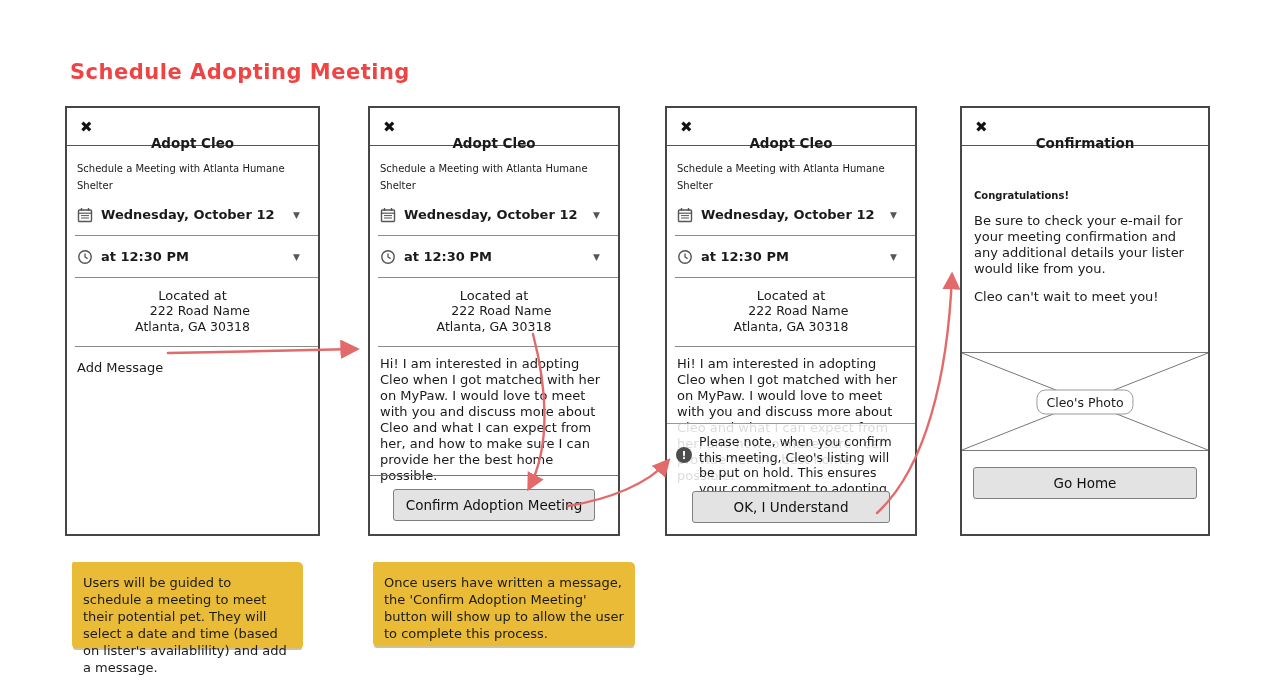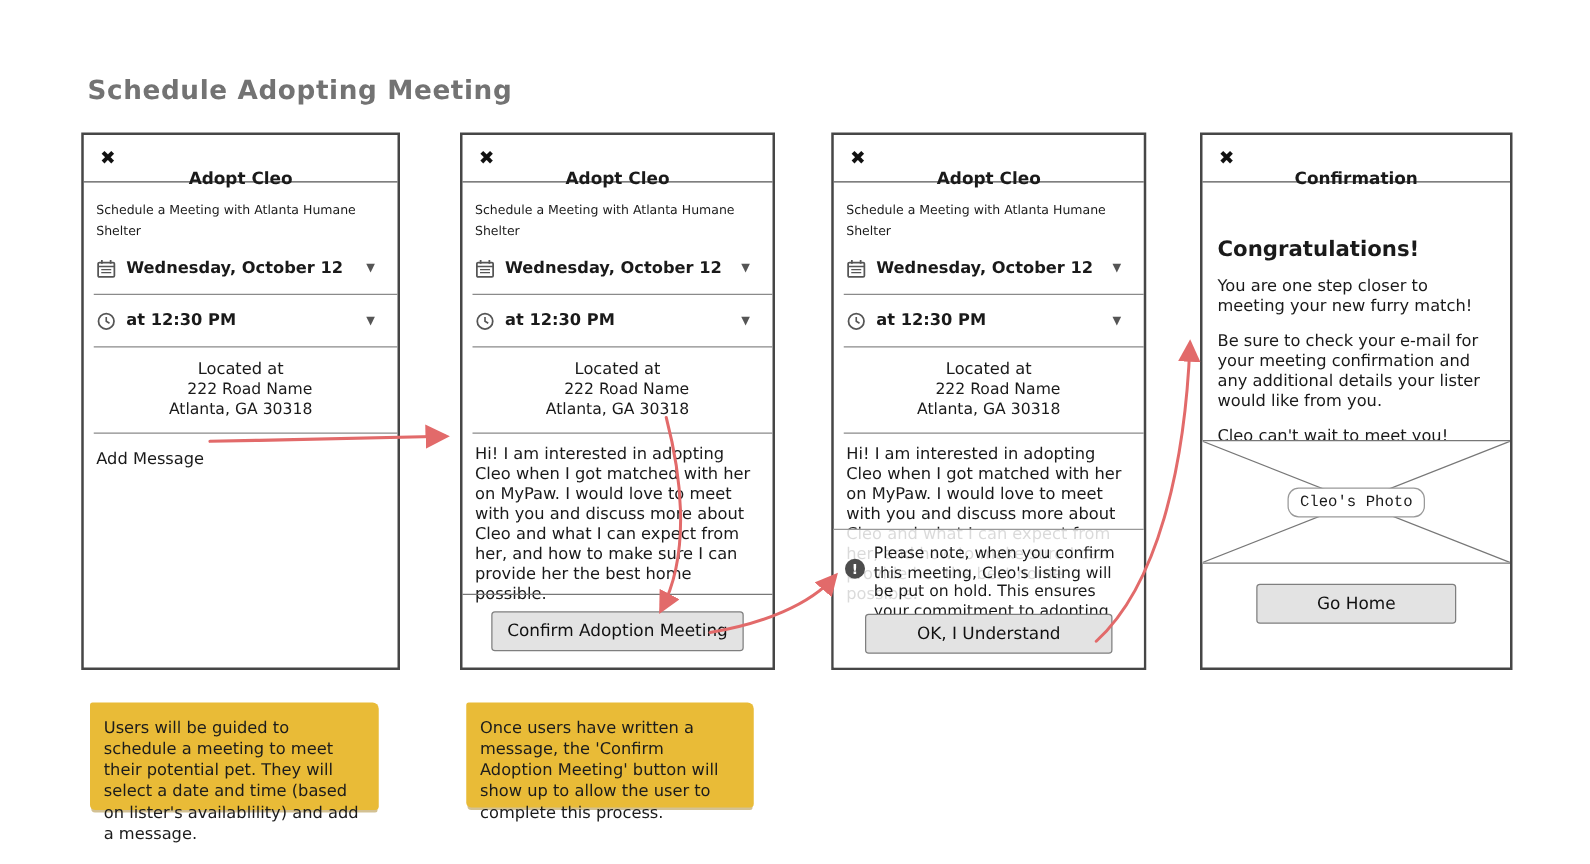--- a/index.html
+++ b/index.html
@@ -2,21 +2,21 @@
 <html><head>
 <meta charset="utf-8">
 <style>
   html,body { margin:0; padding:0; background:#ffffff; }
   .canvas {
     position:relative; width:1272px; height:691px; background:#ffffff;
     font-family:"DejaVu Sans", sans-serif; color:#1a1a1a; overflow:hidden;
   }
   .page-title {
     position:absolute; left:70px; top:60px; font-size:21px; font-weight:bold;
-    letter-spacing:0.5px; color:#737373;
+    letter-spacing:0.5px; color:#ef4444;
   }
   
   .phone {
     position:absolute; top:106px; height:430px; background:#fff;
     border:2px solid #464646; box-sizing:border-box;
   }
   .phone1 { left:65px;  width:255px; }
   .phone2 { left:368px; width:252px; }
   .phone3 { left:665px; width:252px; }
   .phone4 { left:960px; width:250px; }
@@ -50,56 +50,56 @@
     position:absolute; left:0; right:0; bottom:0; height:58px;
     border-top:1px solid #777; display:flex; align-items:center; justify-content:center;
   }
   .btn {
     background:#e3e3e3; border:1px solid #7f7f7f; border-radius:3px;
     font-size:13.5px; text-align:center; padding:7px 0; box-sizing:border-box;
     font-family:"DejaVu Sans", sans-serif; color:#111; cursor:pointer;
   }
   .btn-confirm { width:202px; }
   .btn-ok      { width:198px; }
-  .btn-home    { width:160px; }
+  .btn-home    { width:224px; }
   
   .hold-overlay {
     position:absolute; left:0; right:0; top:315px; bottom:0;
     background:rgba(255,255,255,0.84); border-top:1px solid #999;
   }
   .hold-note { display:flex; gap:7px; padding:10px 8px 0 9px; }
   .warn-icon {
     width:16px; height:16px; border-radius:50%; background:#4d4d4d; color:#fff;
     font-size:11px; font-weight:bold; display:flex; align-items:center;
     justify-content:center; flex:0 0 auto; margin-top:13px; line-height:1;
   }
   .hold-text { font-size:12.5px; line-height:15.5px; }
   .ok-wrap { position:absolute; left:50%; transform:translateX(-50%); bottom:11px; }
   
-  .congrats { margin:44px 12px 12px 12px; font-size:17px; font-weight:600; }
+  .congrats { margin:44px 12px 12px 12px; font-size:10px; font-weight:600; }
   .cpara { margin:12px 12px 0 12px; font-size:13px; line-height:16px; }
   .photo-box {
     position:absolute; left:0; right:0; top:244px; height:97px;
     border-top:1px solid #777; border-bottom:1px solid #777; background:#fff;
   }
   .photo-box svg { position:absolute; inset:0; width:100%; height:100%; }
   .photo-pill {
     position:absolute; left:50%; top:50%; transform:translate(-50%,-50%);
     background:#fff; border:1px solid #999; border-radius:9px;
-    font-size:12.5px; padding:4px 9px; white-space:nowrap;font-family:Liberation Mono, monospace;
+    font-size:12.5px; padding:4px 9px; white-space:nowrap;
   }
   .home-wrap { position:absolute; left:50%; transform:translateX(-50%); top:359px; }
   
   .sticky {
     position:absolute; background:#e9bb37; box-sizing:border-box;
     padding:12px 10px 10px 11px; font-size:13px; line-height:17px; color:#1c1c1c;
     border-radius:2px 5px 3px 4px; box-shadow:0 3px 0 -1px rgba(158,118,16,0.45);
   }
   .sticky1 { left:72px;  top:562px; width:231px; height:86px; }
-  .sticky2 { left:373px; top:562px; width:230px; height:84px;  }
+  .sticky2 { left:373px; top:562px; width:262px; height:84px;  }
   .sticky3 { left:671px; top:562px; width:228px; height:128px; }
   
   .arrows { position:absolute; left:0; top:0; z-index:20; pointer-events:none; }
 </style>
 </head>
 <body>
 
 <div class="canvas">
 
   <div class="page-title">Schedule Adopting Meeting</div>
@@ -232,21 +232,20 @@
       </div>
     </div>
   </div>
 
   <div class="phone phone4">
     <div class="phone-header">
       <span class="close-x">✖</span>
       <span class="phone-title">Confirmation</span>
     </div>
     <div class="congrats">Congratulations!</div>
-    <div class="cpara">You are one step closer to meeting your new furry match!</div>
     <div class="cpara">Be sure to check your e-mail for your meeting confirmation and any additional details your lister would like from you.</div>
     <div class="cpara">Cleo can't wait to meet you!</div>
     <div class="photo-box">
       <svg viewBox="0 0 100 100" preserveAspectRatio="none">
         <line x1="0" y1="0" x2="100" y2="100" stroke="#777" stroke-width="1" vector-effect="non-scaling-stroke"></line>
         <line x1="100" y1="0" x2="0" y2="100" stroke="#777" stroke-width="1" vector-effect="non-scaling-stroke"></line>
       </svg>
       <span class="photo-pill">Cleo's Photo</span>
     </div>
     <div class="home-wrap">

